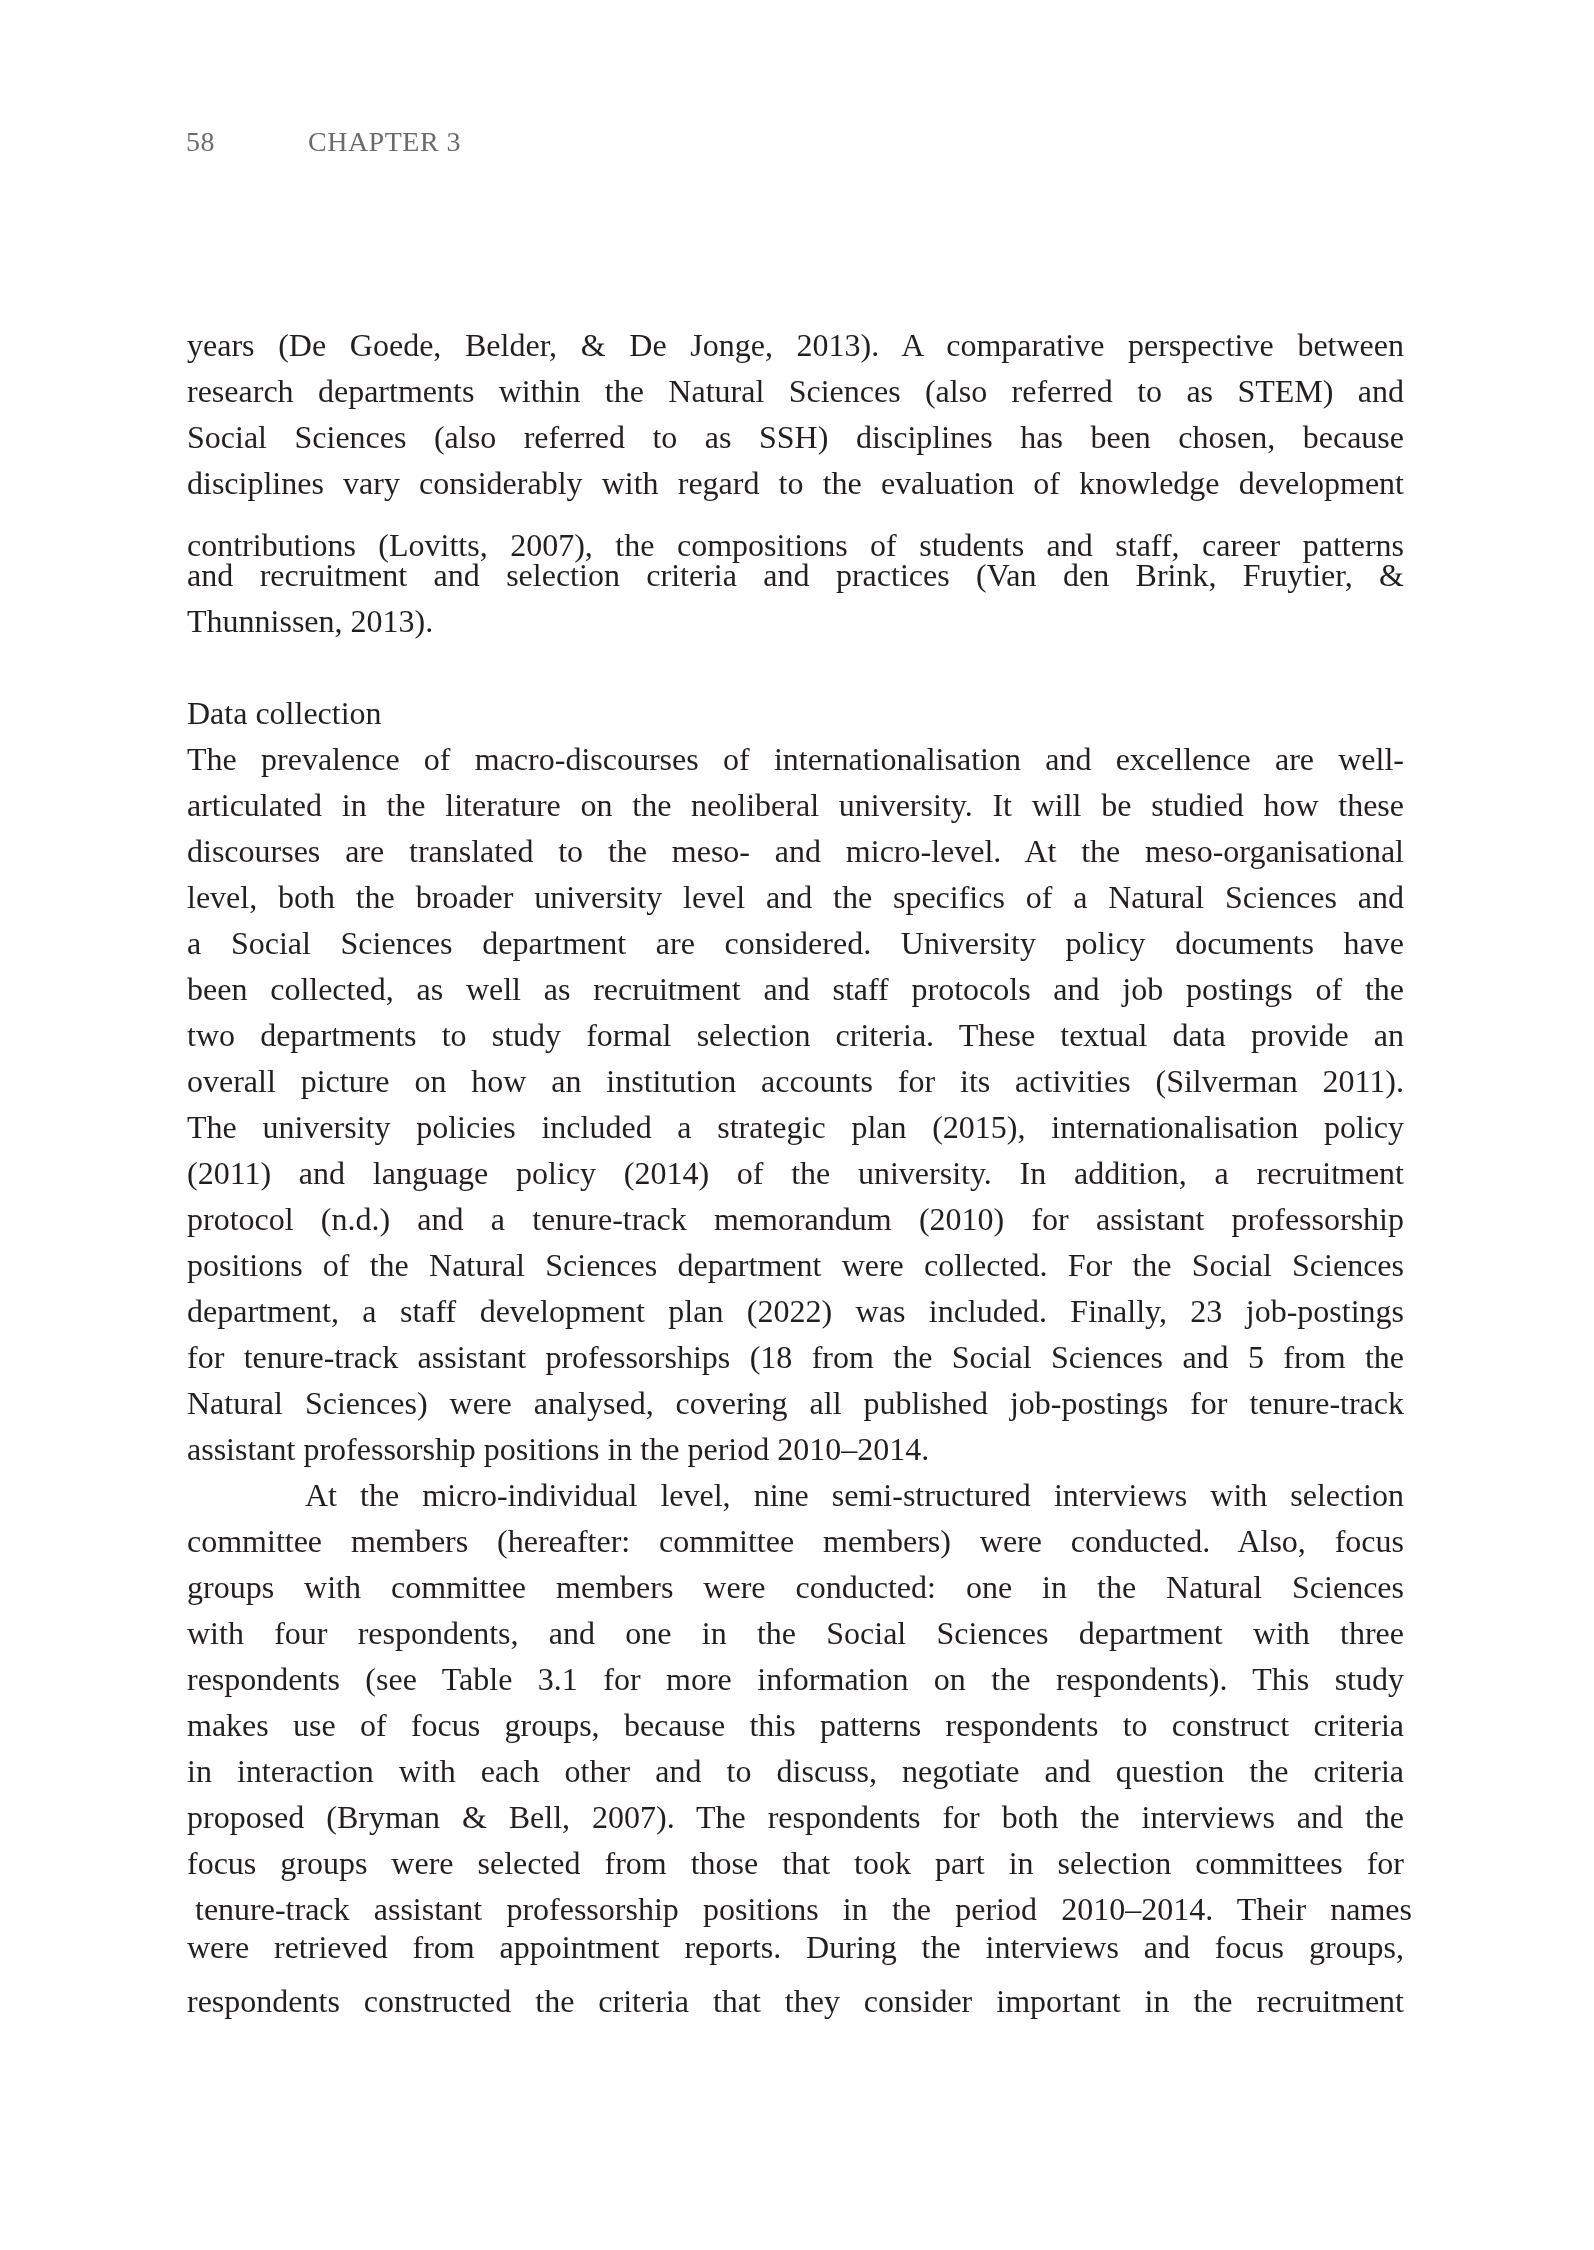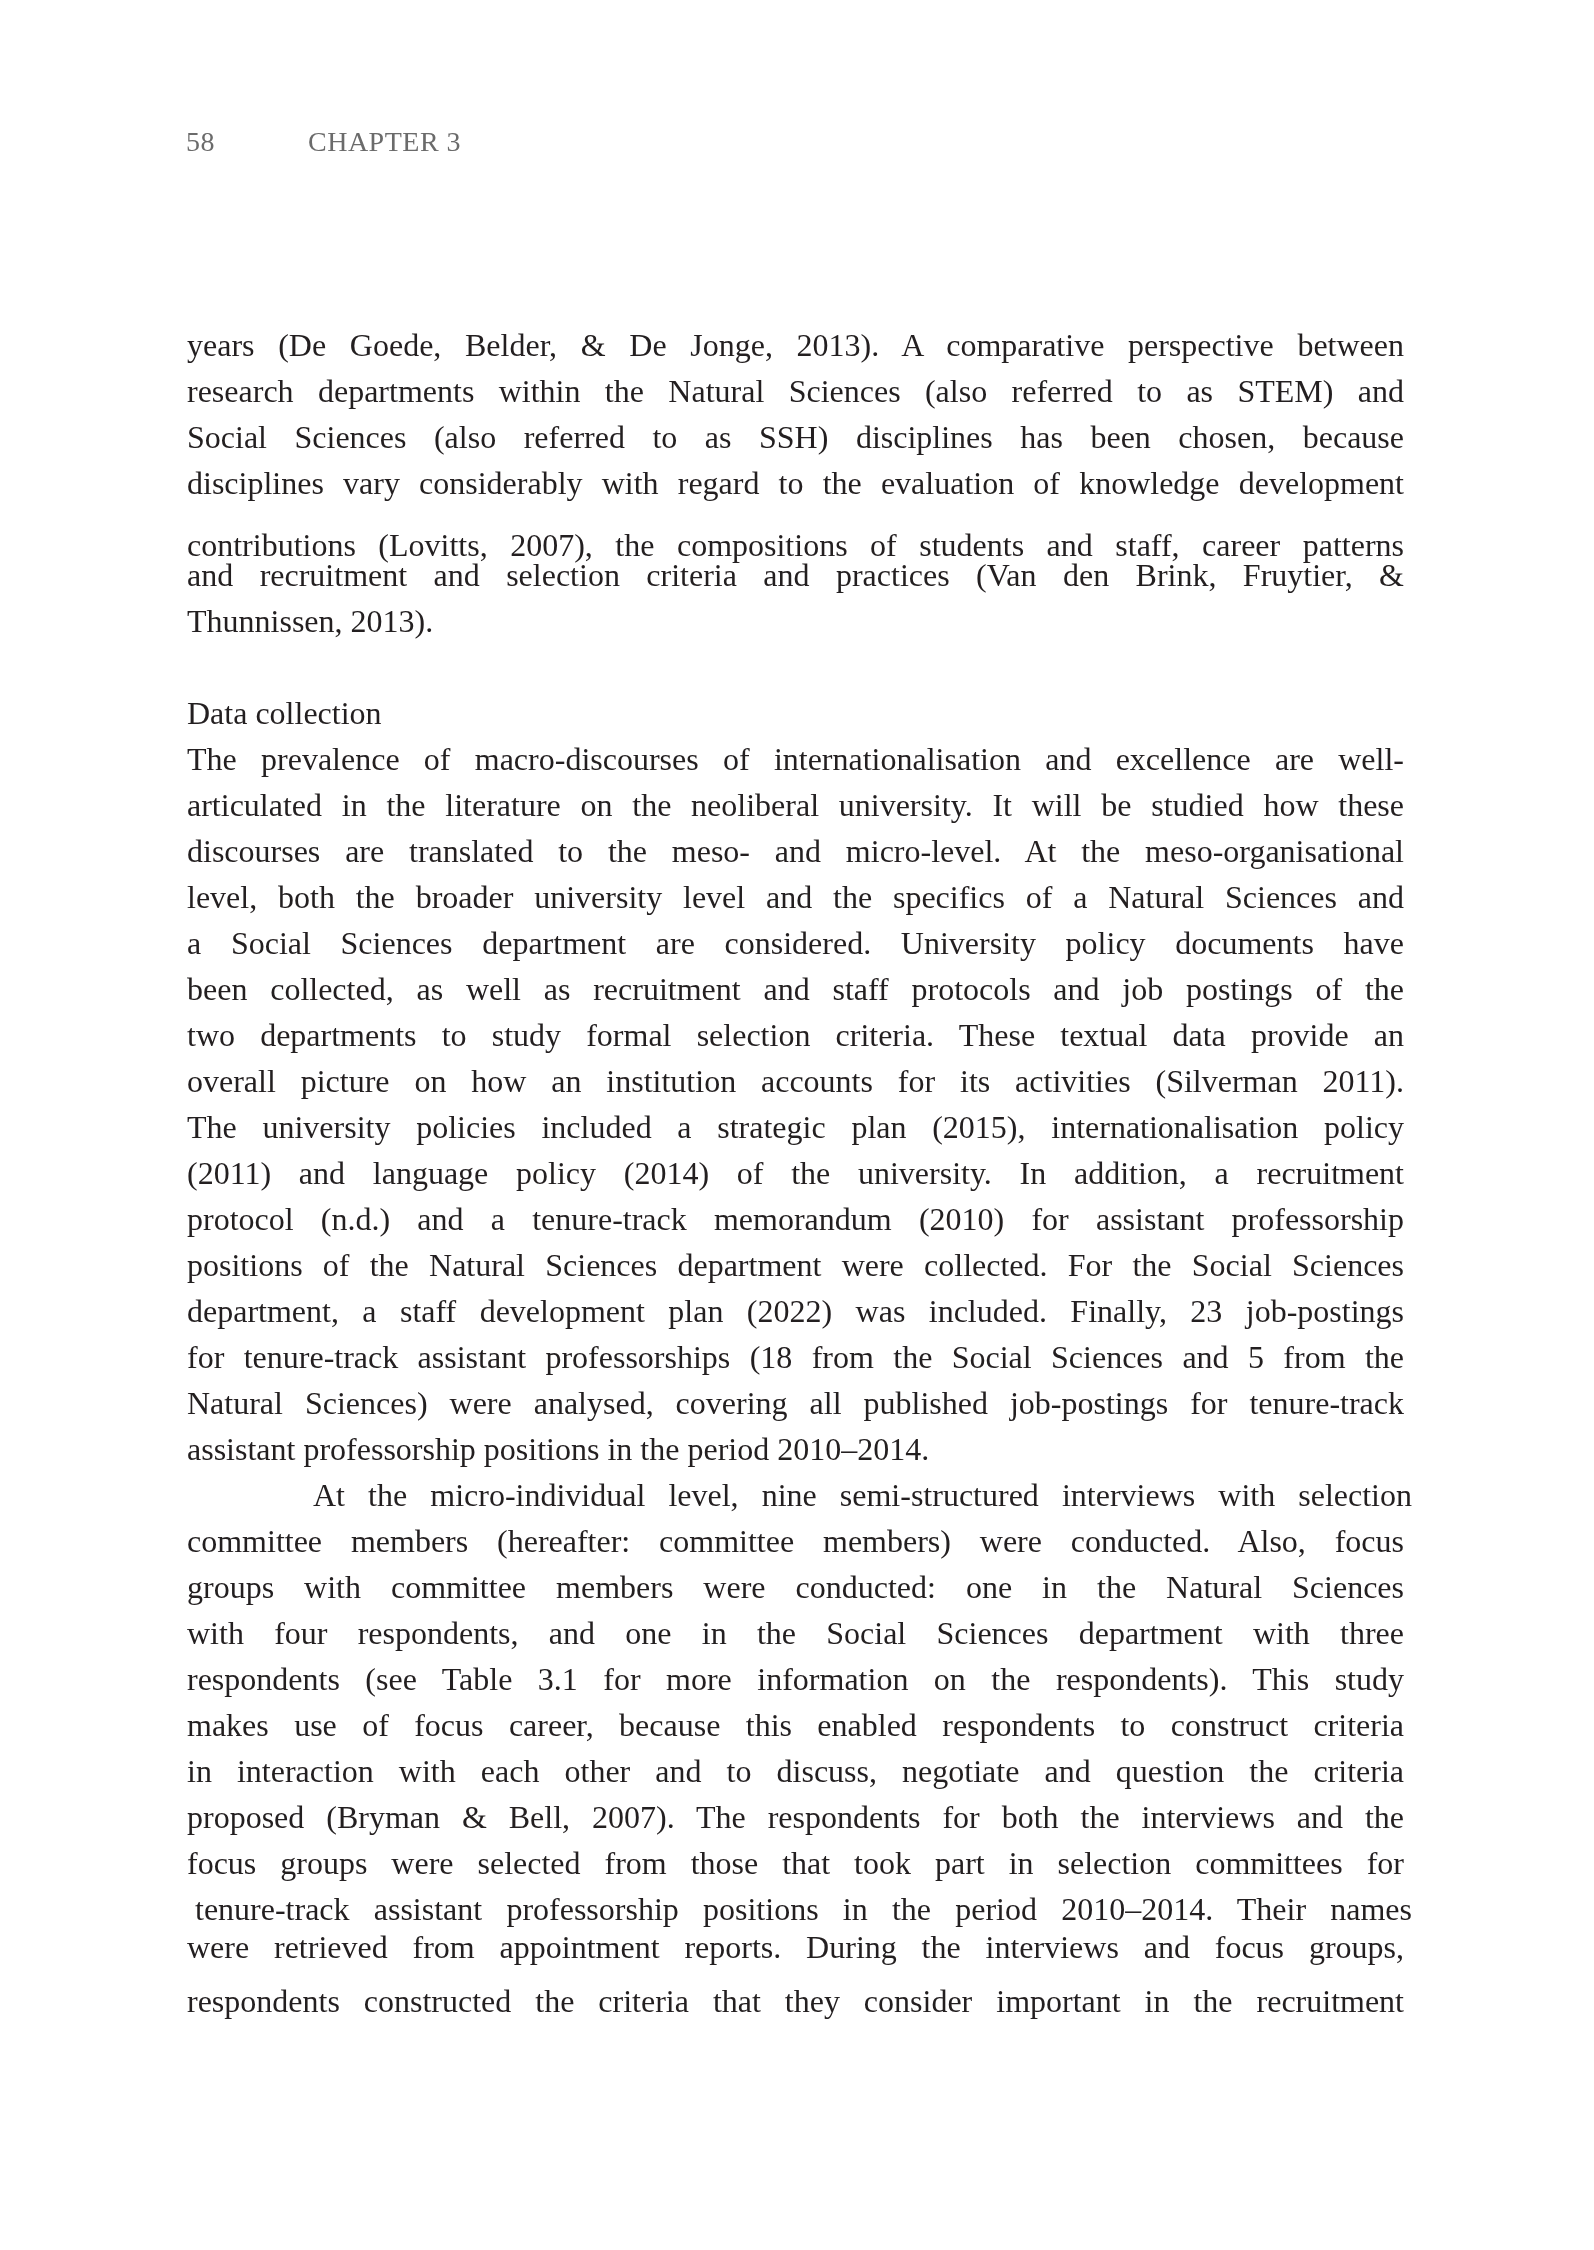--- a/index.html
+++ b/index.html
@@ -16,21 +16,21 @@
       position: absolute; left: 187px; width: 1217px;
       font-family: "Liberation Serif", "DejaVu Serif", serif;
       font-size: 32px; color: #231f20;
     }
     .line {
       position: absolute; left: 0; width: 1217px; height: 46px; line-height: 46px;
       white-space: nowrap; text-align: justify; text-align-last: justify;
       overflow: visible;
     }
     .line.last { text-align-last: left; }
-    .line.indent { left: 118px; width: 1099px; margin-left: 8px; }
+    .line.indent { left: 118px; width: 1099px; }
     .heading { position: absolute; left: 0; height: 46px; line-height: 46px; white-space: nowrap; }
   </style>
 </head>
 <body>
 
 <div class="page">
 
   <div class="running-head">
     <span class="page-num">58</span>
     <span class="chapter">CHAPTER 3</span>
@@ -68,21 +68,21 @@
     <div class="line" style="top: 644px; white-space: nowrap;">Natural Sciences) were analysed, covering all published job-postings for tenure-track</div>
     <div class="line last" style="top: 690px; white-space: nowrap;">assistant professorship positions in the period 2010–2014.</div>
   </div>
 
   <div class="body-text" style="top:1472px;">
     <div class="line indent" style="top: 0px; white-space: nowrap;">At the micro-individual level, nine semi-structured interviews with selection</div>
     <div class="line" style="top: 46px; white-space: nowrap;">committee members (hereafter: committee members) were conducted. Also, focus</div>
     <div class="line" style="top: 92px; white-space: nowrap;">groups with committee members were conducted: one in the Natural Sciences</div>
     <div class="line" style="top: 138px; white-space: nowrap;">with four respondents, and one in the Social Sciences department with three</div>
     <div class="line" style="top: 184px; white-space: nowrap;">respondents (see Table 3.1 for more information on the respondents). This study</div>
-    <div class="line" style="top: 230px; white-space: nowrap;">makes use of focus career, because this enabled respondents to construct criteria</div>
+    <div class="line" style="top: 230px; white-space: nowrap;">makes use of focus groups, because this patterns respondents to construct criteria</div>
     <div class="line" style="top: 276px; white-space: nowrap;">in interaction with each other and to discuss, negotiate and question the criteria</div>
     <div class="line" style="top: 322px; white-space: nowrap;">proposed (Bryman &amp; Bell, 2007). The respondents for both the interviews and the</div>
     <div class="line" style="top: 368px; white-space: nowrap;">focus groups were selected from those that took part in selection committees for</div>
     <div class="line" style="top: 414px; white-space: nowrap; margin-left: 8px;">tenure-track assistant professorship positions in the period 2010–2014. Their names</div>
     <div class="line" style="top: 452px; white-space: nowrap;">were retrieved from appointment reports. During the interviews and focus groups,</div>
     <div class="line" style="top: 506px; white-space: nowrap;">respondents constructed the criteria that they consider important in the recruitment</div>
   </div>
 
 </div>
 

